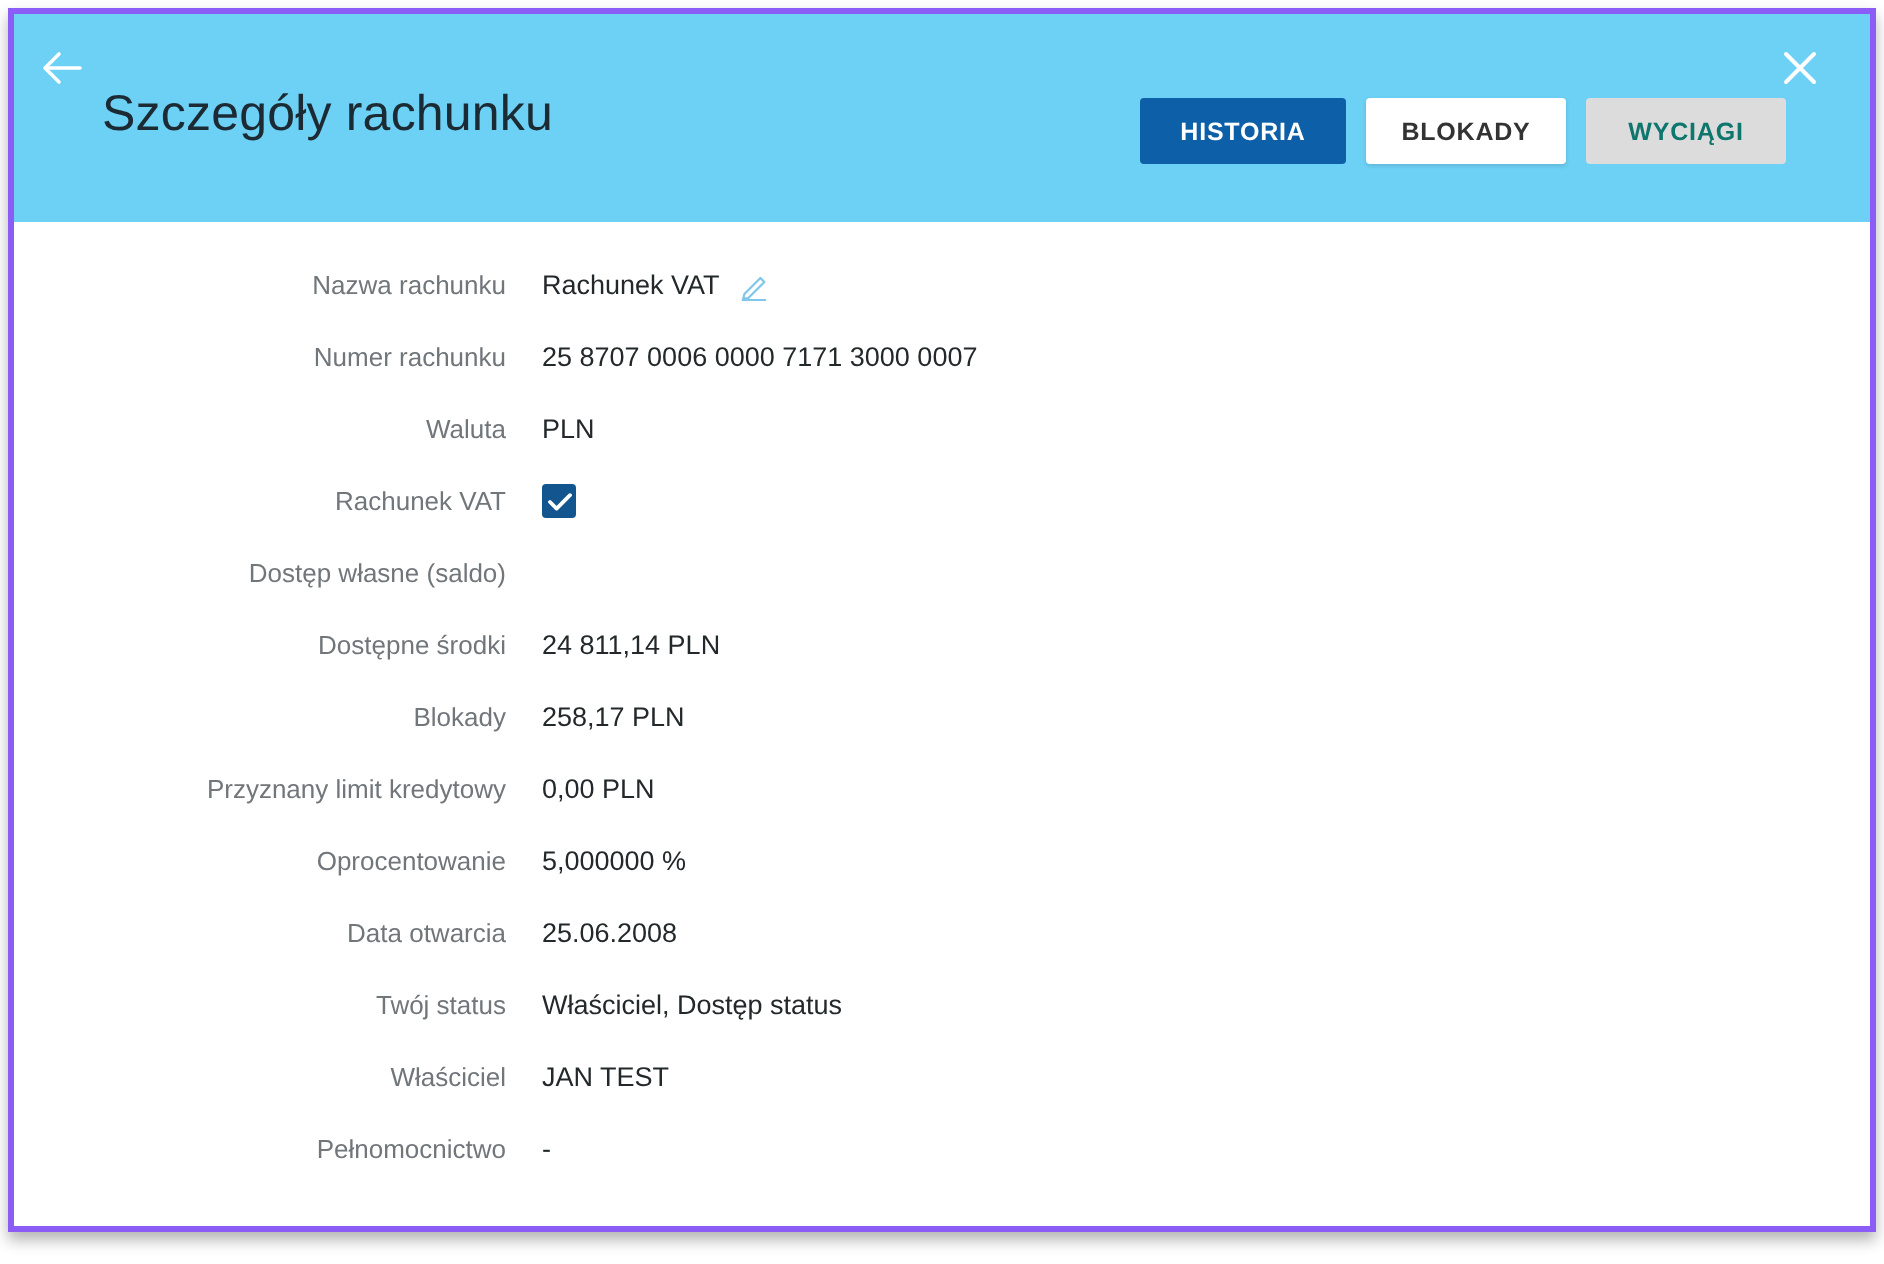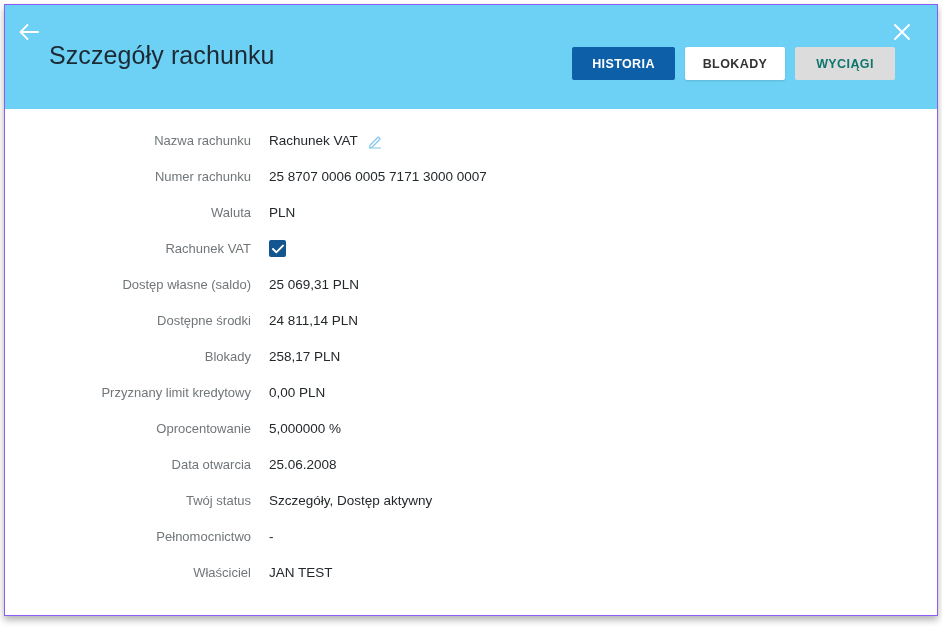--- a/index.html
+++ b/index.html
@@ -14,21 +14,21 @@
     font-family: "Liberation Sans", sans-serif;
     overflow: hidden;
   }
 
   .app-window {
     position: relative;
     width: 934px;
     height: 612px;
     margin: 4px auto 0 auto;
     background: #ffffff;
-    border: 1px solid #8b5cf6;
+    border: 3px solid #8b5cf6;
     box-shadow: 0 4px 7px rgba(0,0,0,0.30);
     box-sizing: border-box;
     overflow: hidden;
   }
 
   
   .header {
     position: relative;
     height: 104px;
     background: #6dd0f5;
@@ -211,42 +211,41 @@
           <svg width="15" height="15" viewBox="0 0 15 15" aria-hidden="true">
             <path d="M2.2 11.0 L10.2 3.0 L12.2 5.0 L4.2 13.0 L1.6 13.4 Z" fill="none" stroke="#7fc6ea" stroke-width="1.1" stroke-linejoin="round"></path>
             <line x1="1.3" y1="14.0" x2="12.6" y2="14.0" stroke="#7fc6ea" stroke-width="1.1" stroke-linecap="round"></line>
           </svg>
         </span>
       </div>
     </div>
 
     <div class="detail-row">
       <div class="detail-label">Numer rachunku</div>
-      <div class="detail-value">25 8707 0006 0005 7171 3000 0007</div>
+      <div class="detail-value">25 8707 0006 0000 7171 3000 0007</div>
     </div>
 
     <div class="detail-row">
       <div class="detail-label">Waluta</div>
       <div class="detail-value">PLN</div>
     </div>
 
     <div class="detail-row">
       <div class="detail-label">Rachunek VAT</div>
       <div class="detail-value">
         <span class="checkbox">
           <svg width="12" height="10" viewBox="0 0 12 10" aria-hidden="true">
             <path d="M1 5 L4.3 8.3 L11 1.6" fill="none" stroke="#ffffff" stroke-width="1.9" stroke-linecap="round" stroke-linejoin="round"></path>
           </svg>
         </span>
       </div>
     </div>
 
     <div class="detail-row">
       <div class="detail-label">Dostęp własne (saldo)</div>
-      <div class="detail-value">25 069,31  PLN</div>
     </div>
 
     <div class="detail-row">
       <div class="detail-label">Dostępne środki</div>
       <div class="detail-value">24 811,14  PLN</div>
     </div>
 
     <div class="detail-row">
       <div class="detail-label">Blokady</div>
       <div class="detail-value">258,17  PLN</div>
@@ -262,28 +261,28 @@
       <div class="detail-value">5,000000 %</div>
     </div>
 
     <div class="detail-row">
       <div class="detail-label">Data otwarcia</div>
       <div class="detail-value">25.06.2008</div>
     </div>
 
     <div class="detail-row">
       <div class="detail-label">Twój status</div>
-      <div class="detail-value">Szczegóły,  Dostęp aktywny</div>
+      <div class="detail-value">Właściciel,  Dostęp status</div>
+    </div>
+
+    <div class="detail-row">
+      <div class="detail-label">Właściciel</div>
+      <div class="detail-value">JAN TEST</div>
     </div>
 
     <div class="detail-row">
       <div class="detail-label">Pełnomocnictwo</div>
       <div class="detail-value">-</div>
     </div>
 
-    <div class="detail-row">
-      <div class="detail-label">Właściciel</div>
-      <div class="detail-value">JAN TEST</div>
-    </div>
-
   </div>
 
 </div>
 
 </body></html>

